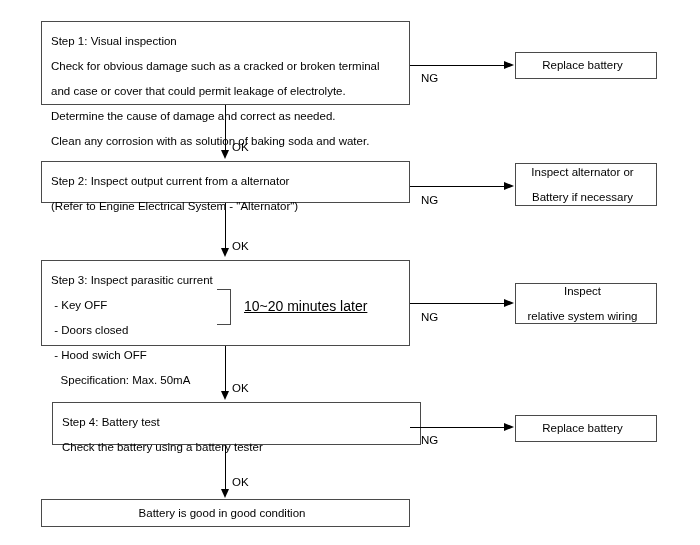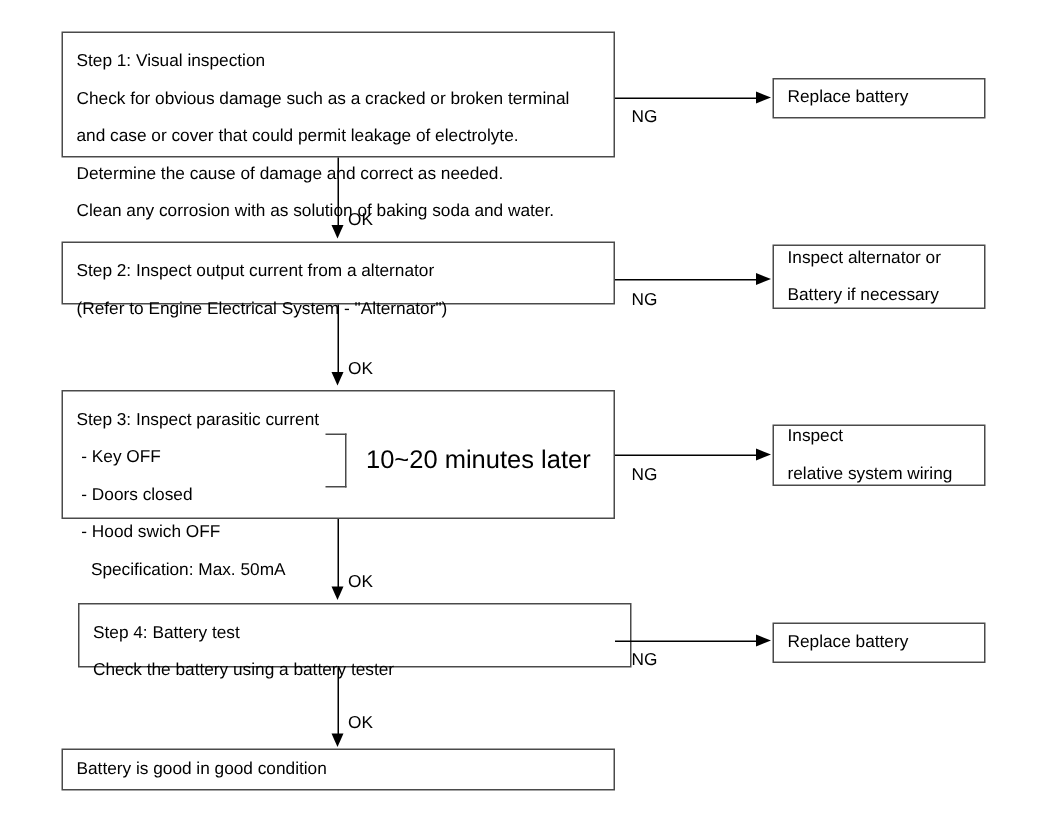--- a/index.html
+++ b/index.html
@@ -28,20 +28,21 @@
     font-size: 11.5px;
     line-height: 25px;
     color: #000000;
     white-space: pre-wrap;
   }
   .box-main {
     padding: 7px 0 0 9px;
   }
   .box-side {
     padding: 5px 16px 0 9px;
+    text-align: center;
   }
   .box.center-v {
     display: flex;
     flex-direction: column;
     justify-content: center;
     padding-top: 0;
     padding-left: 9px;
   }
   .vline {
     position: absolute;
@@ -79,23 +80,24 @@
   }
   .bracket {
     position: absolute;
     box-sizing: border-box;
     border: 1px solid #4a4a4a;
     border-left: none;
     background: transparent;
   }
   .inline-note {
     position: absolute;
-    font-size: 17px;
+    font-size: 14px;
     line-height: 13px;
     white-space: nowrap;
+    text-decoration: underline;
   }
 </style>
 </head>
 <body>
 
 <div id="chart">
 
   <div class="box box-main" style="left:41px; top:21px; width:369px; height:84px;">Step 1: Visual inspection
 Check for obvious damage such as a cracked or broken terminal
 and case or cover that could permit leakage of electrolyte.

